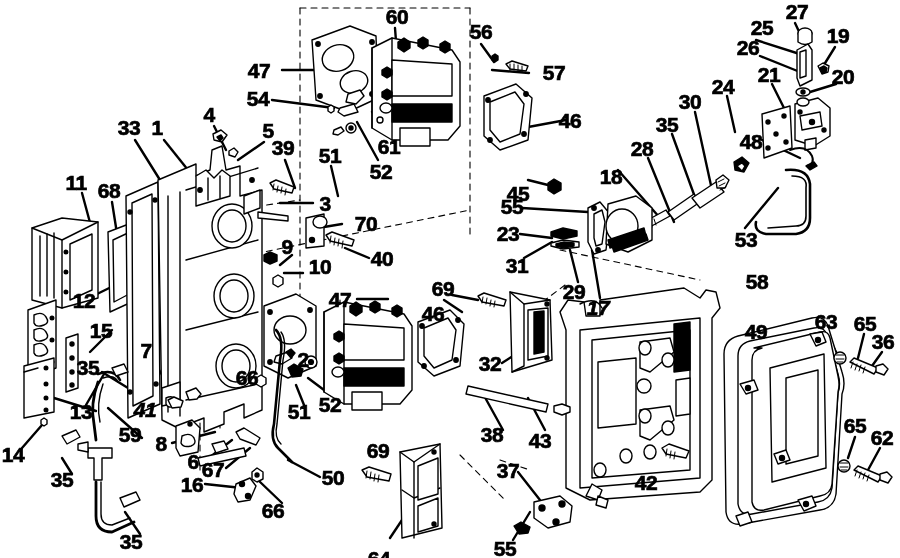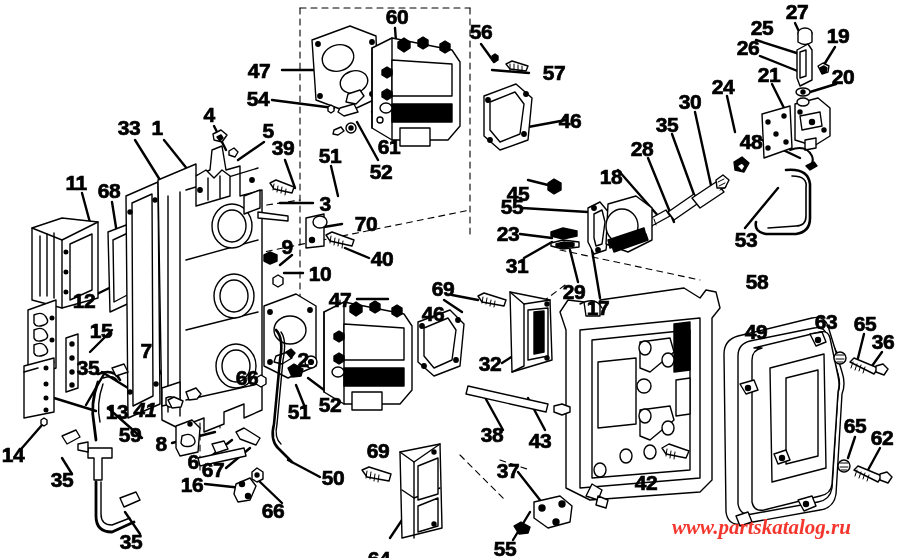--- a/index.html
+++ b/index.html
@@ -517,21 +517,20 @@
         <circle cx="257" cy="475" r="2" fill="#000"></circle>
       </g>
 
       <g>
         <path d="M168,400 l6,-3 l9,4 l-2,6 l-9,1 z" fill="#fff"></path>
       </g>
 
     </g>
   </svg>
 
-  <div id="wm">www.partskatalog.ru</div>
 
   <div id="callout-layer">
       <div class="cal" style="left: 397px; top: 16px;">60</div>
       <div class="cal" style="left: 481px; top: 31px;">56</div>
       <div class="cal" style="left: 797px; top: 11px;">27</div>
       <div class="cal" style="left: 762px; top: 27px;">25</div>
       <div class="cal" style="left: 838px; top: 35px;">19</div>
       <div class="cal" style="left: 748px; top: 47px;">26</div>
       <div class="cal" style="left: 259px; top: 70px;">47</div>
       <div class="cal" style="left: 554px; top: 72px;">57</div>
@@ -557,40 +556,40 @@
       <div class="cal" style="left: 518px; top: 177px; margin-top: 16px;">45</div>
       <div class="cal" style="left: 611px; top: 176px;">18</div>
       <div class="cal" style="left: 325px; top: 203px;">3</div>
       <div class="cal" style="left: 512px; top: 206px;">55</div>
       <div class="cal" style="left: 366px; top: 223px;">70</div>
       <div class="cal" style="left: 508px; top: 233px;">23</div>
       <div class="cal" style="left: 746px; top: 239px;">53</div>
       <div class="cal" style="left: 287px; top: 246px;">9</div>
       <div class="cal" style="left: 382px; top: 258px;">40</div>
       <div class="cal" style="left: 517px; top: 265px;">31</div>
-      <div class="cal" style="left: 320px; top: 273px;">10</div>
+      <div class="cal" style="left: 320px; top: 266px;">10</div>
       <div class="cal" style="left: 84px; top: 300px;">12</div>
       <div class="cal" style="left: 574px; top: 291px;">29</div>
-      <div class="cal" style="left: 598px; top: 307px;">17</div>
+      <div class="cal" style="left: 598px; top: 307px; font-style: italic;">17</div>
       <div class="cal" style="left: 757px; top: 281px;">58</div>
       <div class="cal" style="left: 443px; top: 288px;">69</div>
       <div class="cal" style="left: 340px; top: 299px;">47</div>
       <div class="cal" style="left: 433px; top: 313px;">46</div>
       <div class="cal" style="left: 101px; top: 330px;">15</div>
       <div class="cal" style="left: 826px; top: 321px;">63</div>
       <div class="cal" style="left: 865px; top: 323px;">65</div>
       <div class="cal" style="left: 756px; top: 331px;">49</div>
       <div class="cal" style="left: 883px; top: 341px;">36</div>
       <div class="cal" style="left: 490px; top: 363px;">32</div>
       <div class="cal" style="left: 146px; top: 350px;">7</div>
       <div class="cal" style="left: 303px; top: 359px;">2</div>
       <div class="cal" style="left: 88px; top: 367px;">35</div>
       <div class="cal" style="left: 247px; top: 377px;">66</div>
       <div class="cal" style="left: 145px; top: 409px; font-style: italic;">41</div>
-      <div class="cal" style="left: 81px; top: 411px; margin-left: 36px;">13</div>
+      <div class="cal" style="left: 81px; top: 411px;">13</div>
       <div class="cal" style="left: 299px; top: 411px;">51</div>
       <div class="cal" style="left: 330px; top: 404px;">52</div>
       <div class="cal" style="left: 492px; top: 434px;">38</div>
       <div class="cal" style="left: 540px; top: 440px;">43</div>
       <div class="cal" style="left: 855px; top: 425px;">65</div>
       <div class="cal" style="left: 882px; top: 437px;">62</div>
       <div class="cal" style="left: 161px; top: 443px;">8</div>
       <div class="cal" style="left: 130px; top: 434px;">59</div>
       <div class="cal" style="left: 13px; top: 454px;">14</div>
       <div class="cal" style="left: 378px; top: 450px;">69</div>

